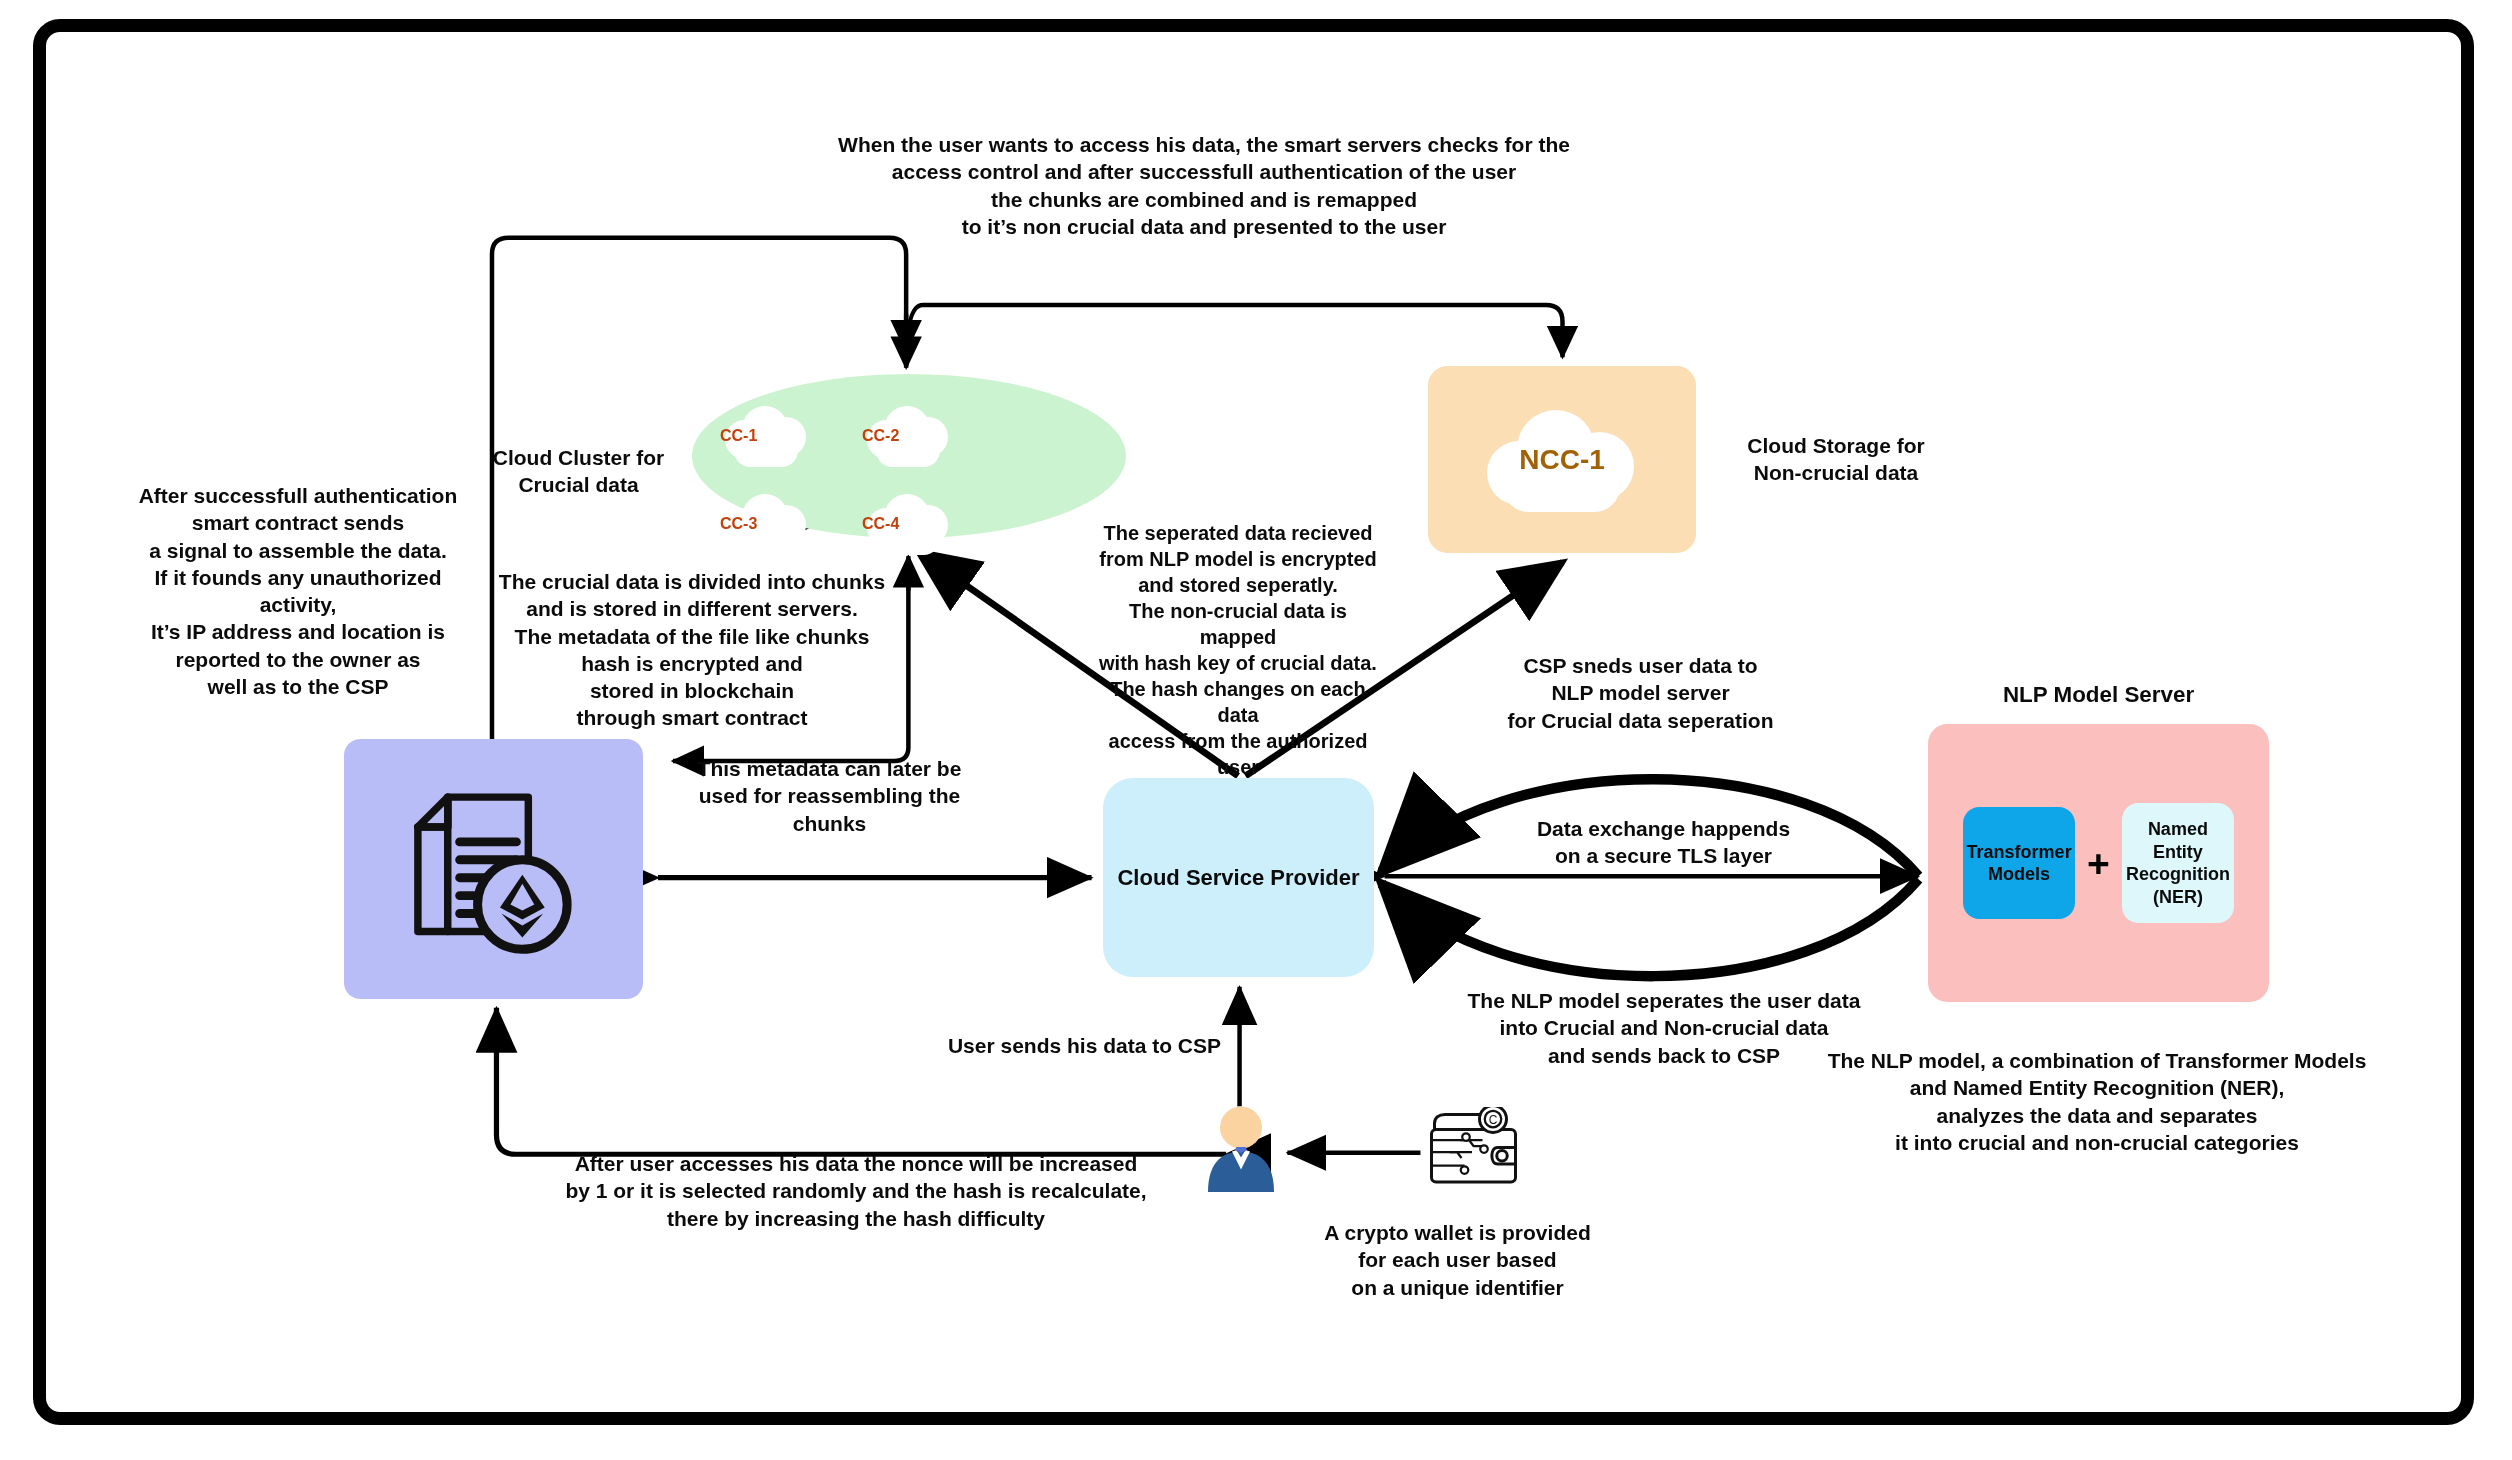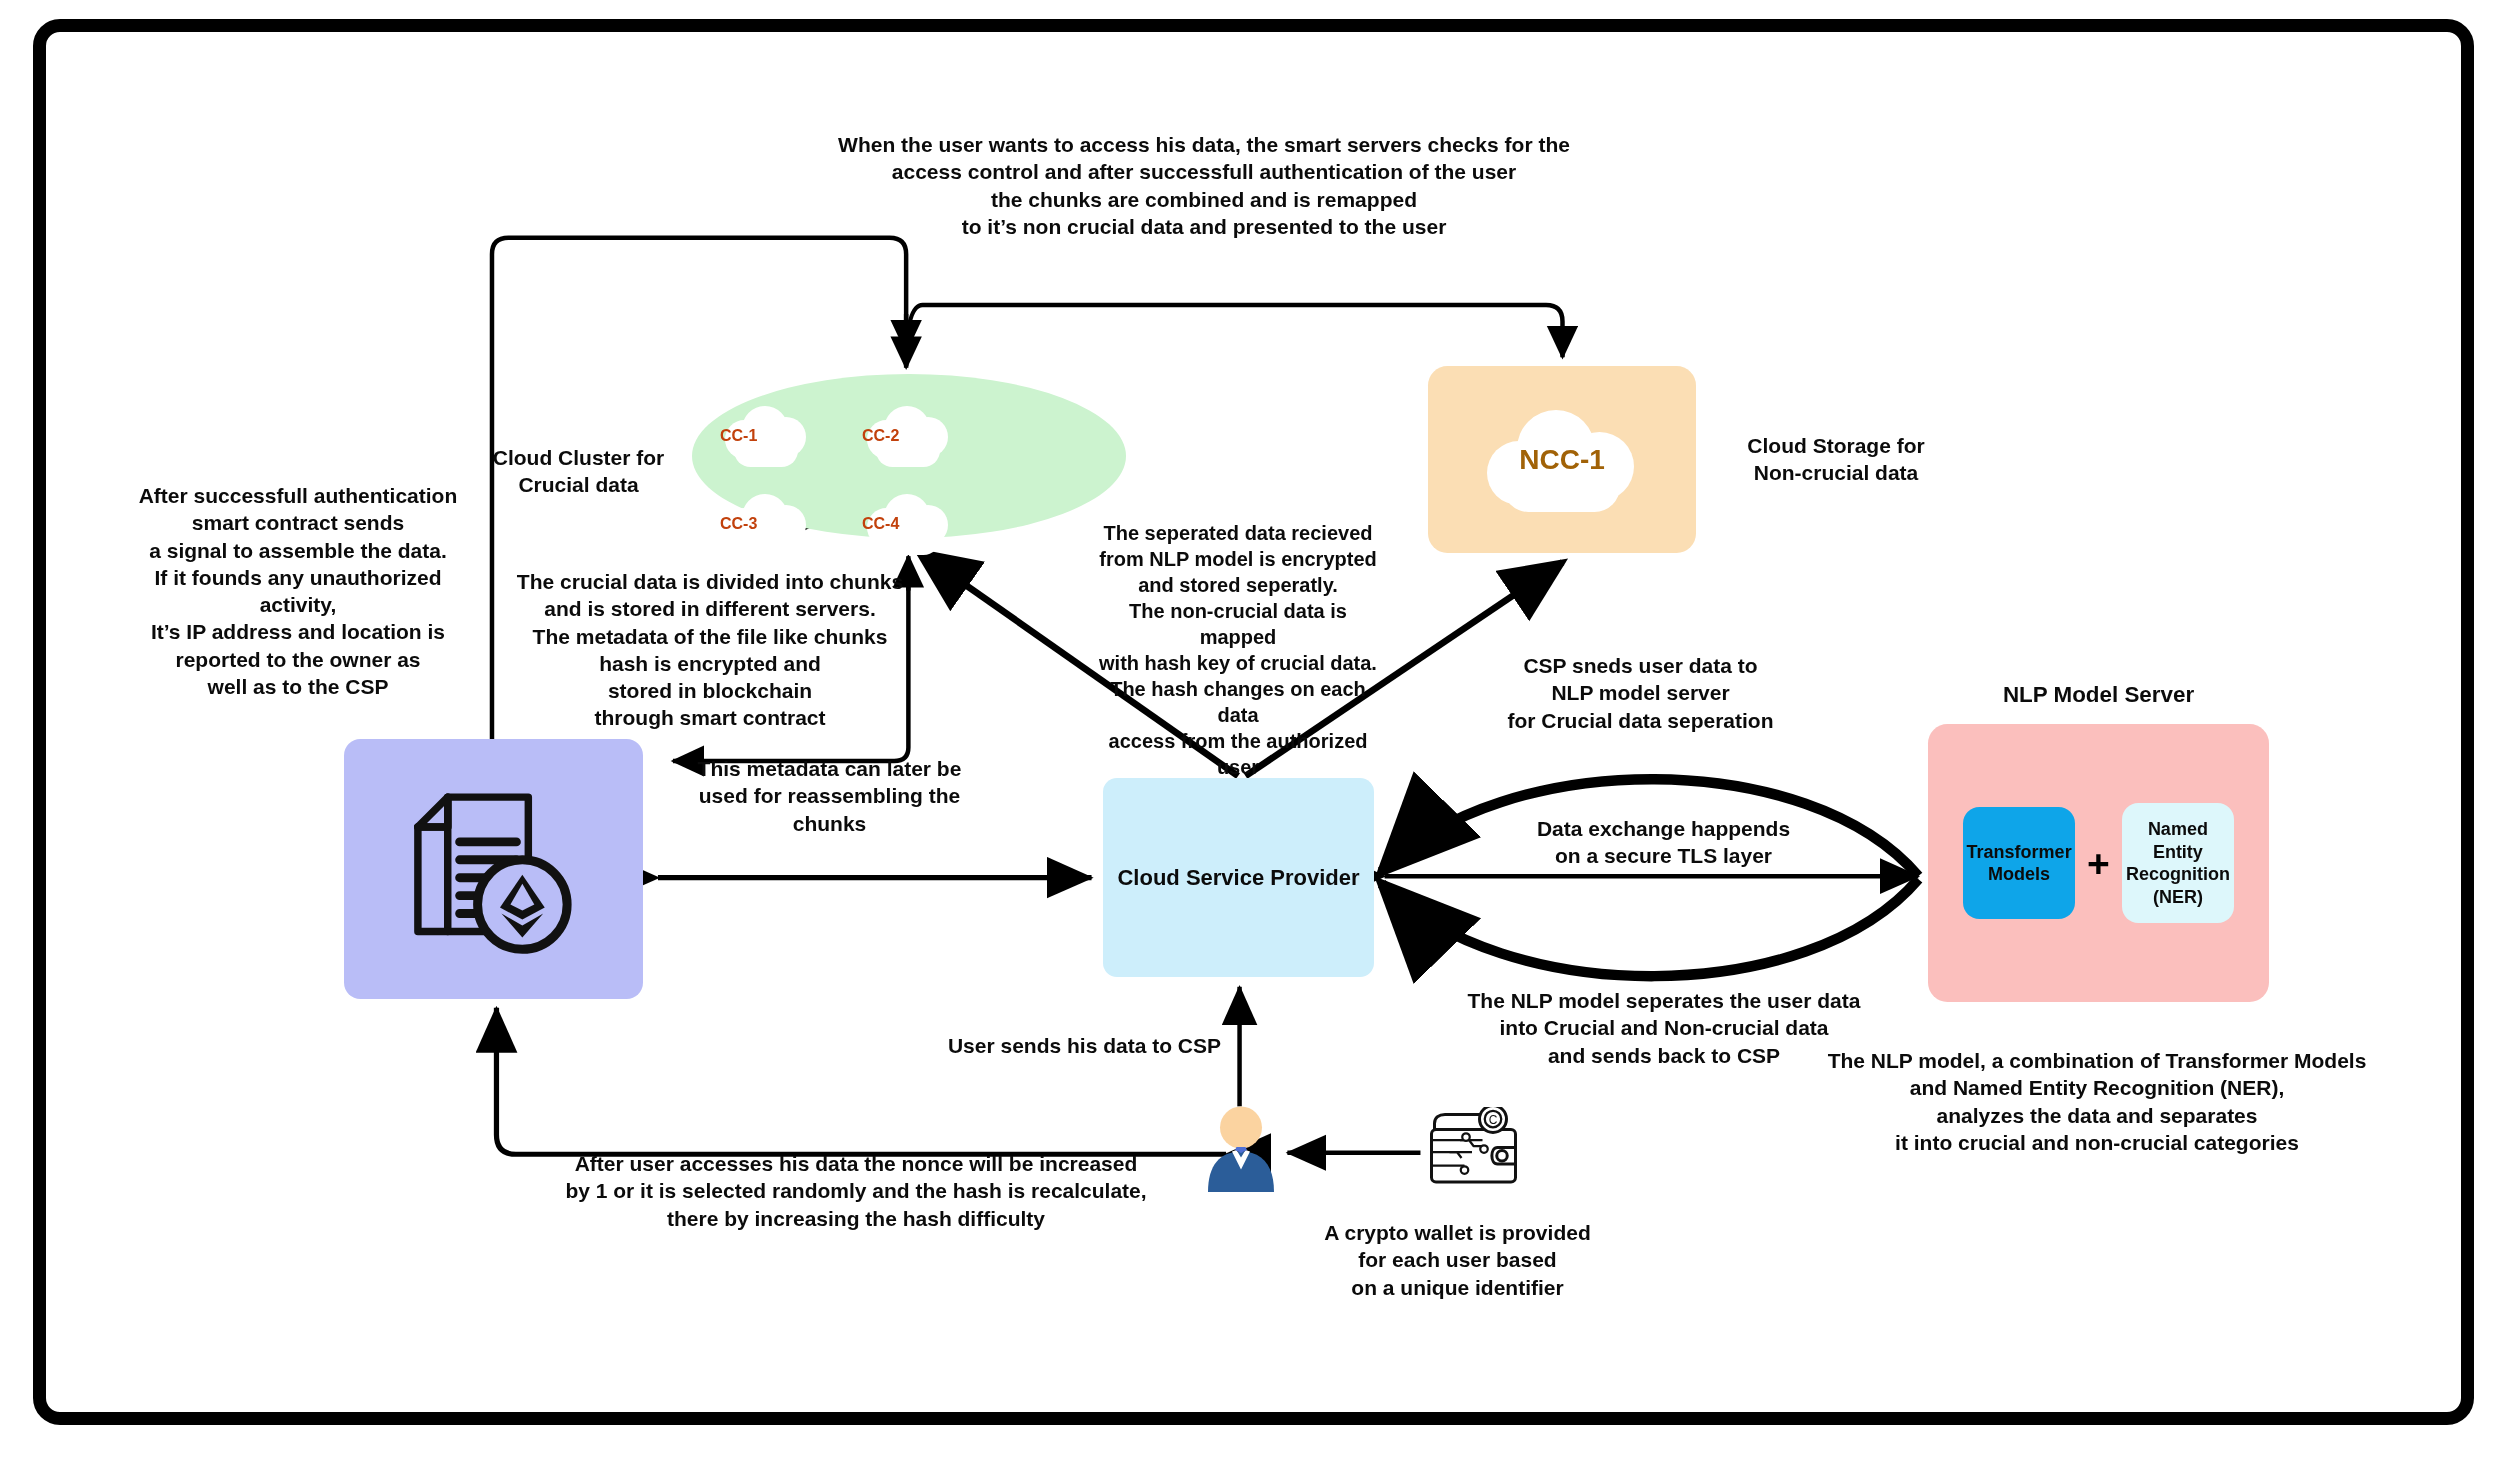--- a/index.html
+++ b/index.html
@@ -43,21 +43,21 @@
 
   
   #contract-box{
     left:344px;top:739px;width:299px;height:260px;
     background:#b9bdf7;border-radius:16.4px;
   }
 
   
   #csp-box{
     left:1103px;top:778px;width:271px;height:199px;
-    background:#cdeefb;border-radius:14px;
+    background:#cdeefb;border-radius:30px;
   }
   #csp-box .cap{font-size:22px;font-weight:700;color:#0b0b0b;}
 
   
   #nlp-box{
     left:1928px;top:724px;width:341px;height:278px;
     background:#fbbfbd;border-radius:19.4px;
     display:flex;align-items:center;justify-content:center;gap:12px;
   }
   .sub-card{
@@ -260,21 +260,21 @@
 
   <div class="lbl sz29" style="left:126px;top:482px;width:344px;">After successfull authentication
 smart contract sends
 a signal to assemble the data.
 If it founds any unauthorized
 activity,
 It’s IP address and location is
 reported to the owner as
 well as to the CSP</div>
 
-  <div class="lbl sz29" style="left:490px;top:568px;width:404px;margin-left:18px;">The crucial data is divided into chunks
+  <div class="lbl sz29" style="left:490px;top:568px;width:404px;">The crucial data is divided into chunks
 and is stored in different servers.
 The metadata of the file like chunks
 hash is encrypted and
 stored in blockchain
 through smart contract</div>
 
   <div class="lbl sz29" style="left:665px;top:755px;width:329px;">This metadata can later be
 used for reassembling the chunks</div>
 
   <div class="lbl sz28" style="left:1092px;top:520px;width:292px;">The seperated data recieved

